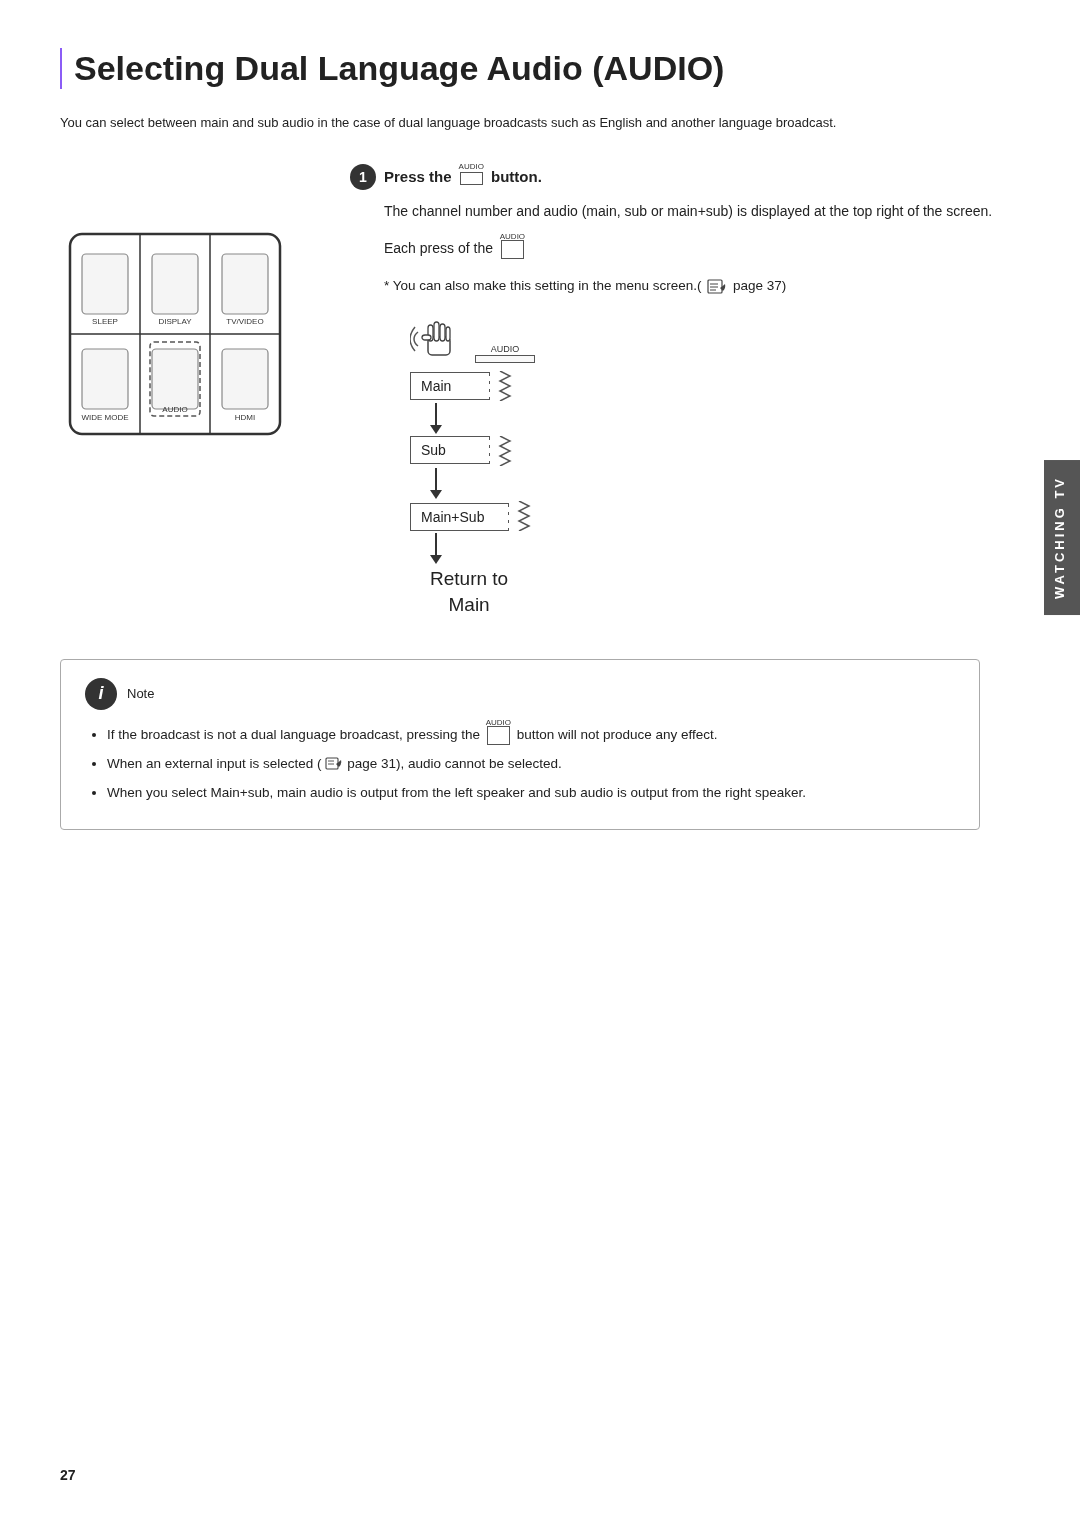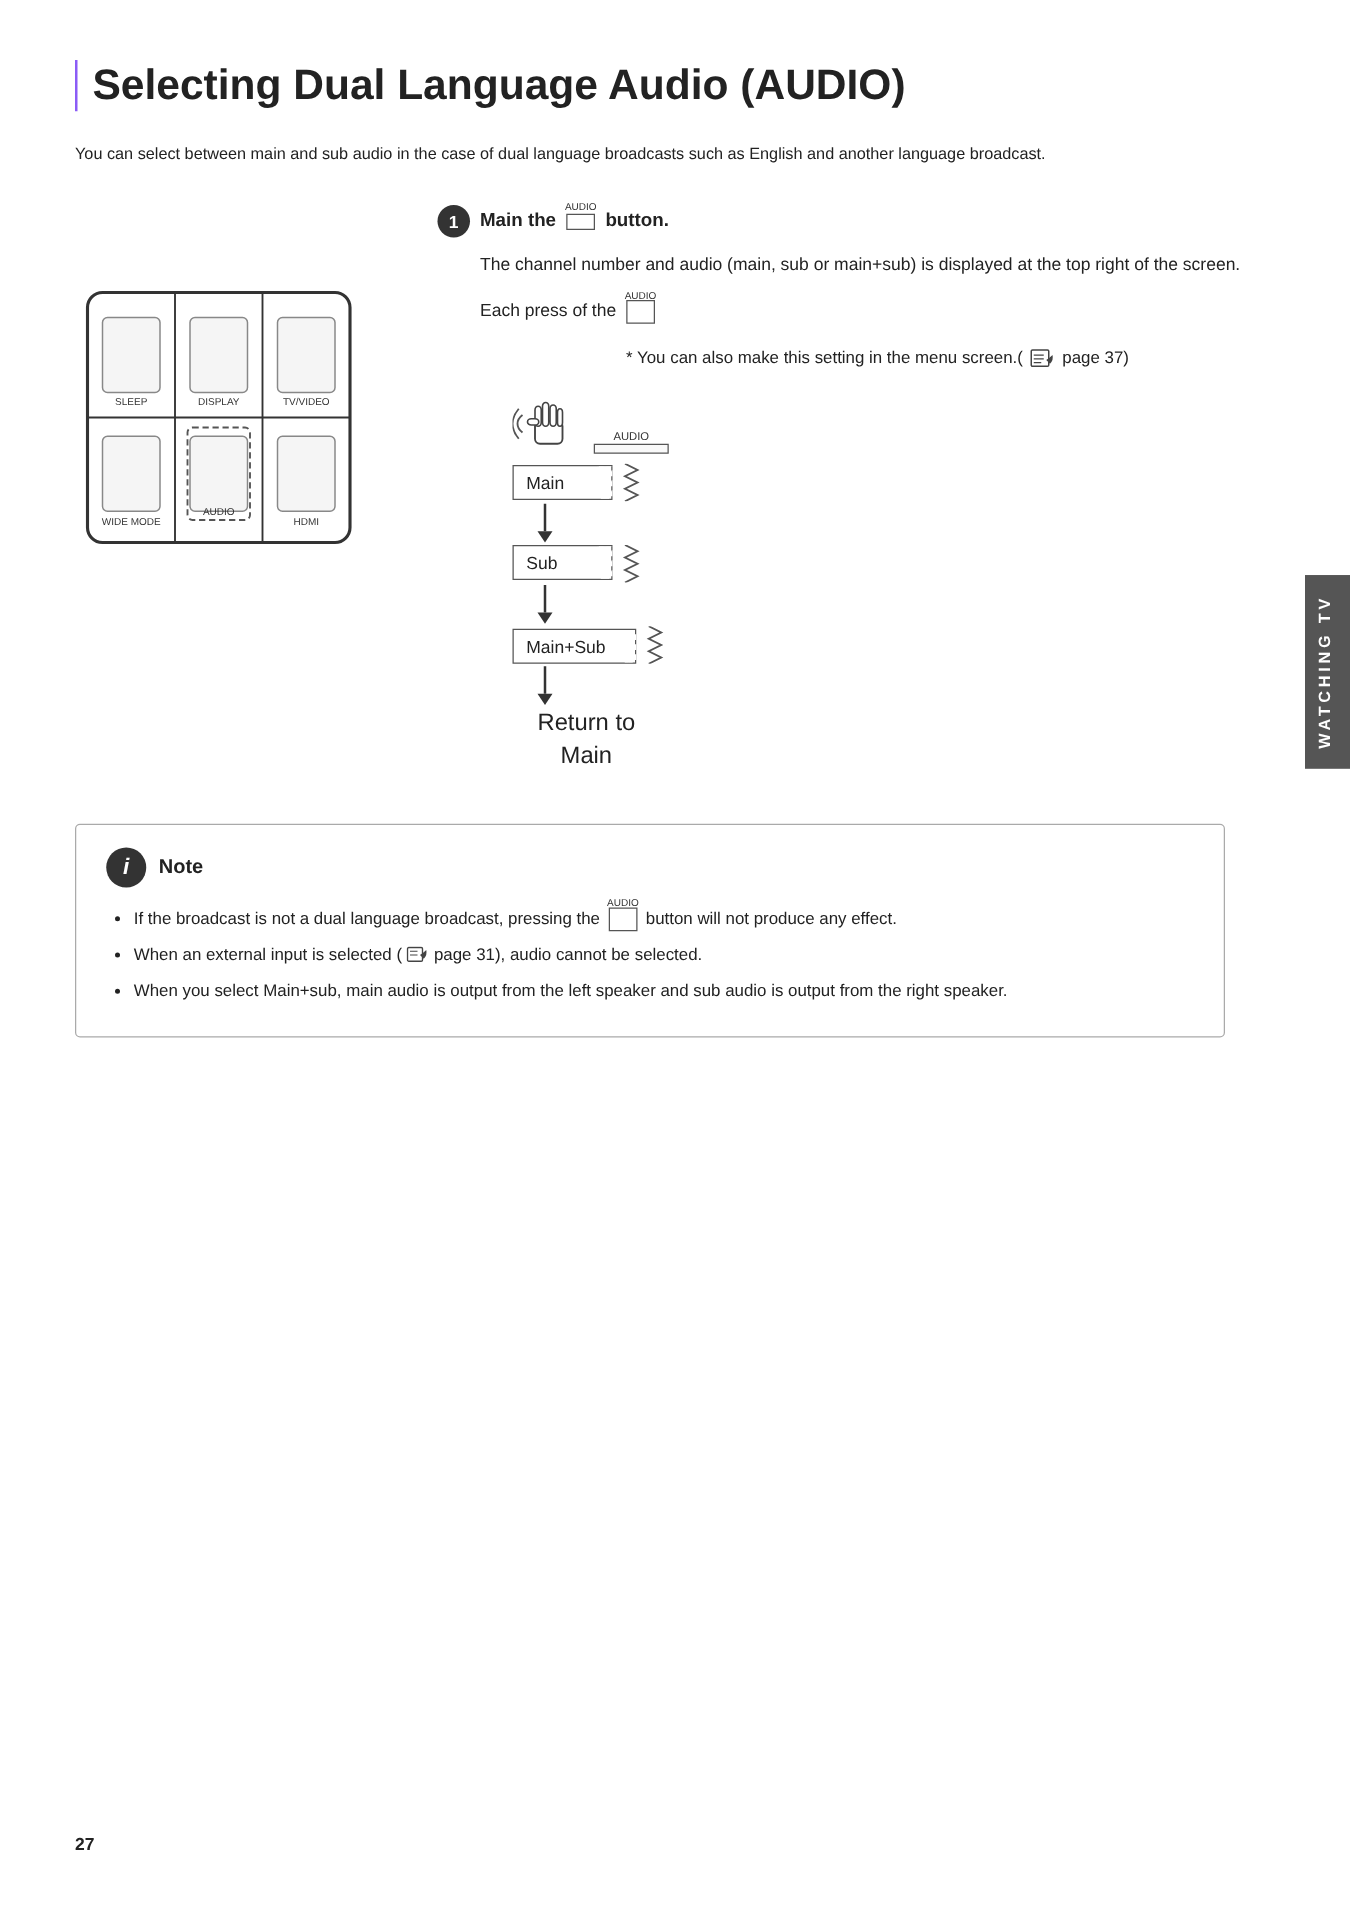--- a/index.html
+++ b/index.html
@@ -168,22 +168,22 @@
       display: flex;
       align-items: center;
       justify-content: center;
       color: #fff;
       font-style: italic;
       font-size: 18px;
       font-weight: bold;
     }
 
     .note-title {
-      font-size: 16px;
-      font-weight: bold;
+      font-size: 13px;
+      font-weight: normal;
     }
 
     .note-items {
       list-style: disc;
       padding-left: 22px;
       font-size: 13.5px;
       line-height: 1.7;
     }
 
     .note-items li {
@@ -216,21 +216,20 @@
         linear-gradient(45deg, #fff 25%, transparent 25%);
       background-size: 12px 8px;
       background-color: transparent;
     }
 
     .step-note {
       font-size: 13.5px;
       line-height: 1.6;
       margin-left: 34px;
       margin-bottom: 7px;
-      text-align: center;
     }
   </style>
 </head>
 <body>
 
 <div class="side-tab">WATCHING TV</div>
 
 <h1 class="page-title">Selecting Dual Language Audio (AUDIO)</h1>
 
 <p class="intro-text">You can select between main and sub audio in the case of dual language broadcasts such as English and another language broadcast.</p>
@@ -265,21 +264,21 @@
       <text x="115" y="188" font-size="8" text-anchor="middle" fill="#333" font-family="Arial">AUDIO</text>
       <text x="185" y="196" font-size="8" text-anchor="middle" fill="#333" font-family="Arial">HDMI</text>
     </svg>
   </div>
 
   <div class="instructions-area">
 
     <div class="step-header">
       <div class="step-number">1</div>
       <span class="step-instruction">
-        <span>Main the</span>
+        <span>Press the</span>
         <span style="display:inline-block; border:1px solid #555; padding:0 5px; font-size:10px; font-weight:normal; position:relative; vertical-align:middle; margin:0 4px;">
           <span style="position:absolute;top:-11px;left:50%;transform:translateX(-50%);font-size:8px;color:#333;font-weight:normal;">AUDIO</span>
           &nbsp;&nbsp;&nbsp;&nbsp;
         </span>
         <span>button.</span>
       </span>
     </div>
 
     <p class="step-body">The channel number and audio (main, sub or main+sub) is displayed at the top right of the screen.</p>
 

